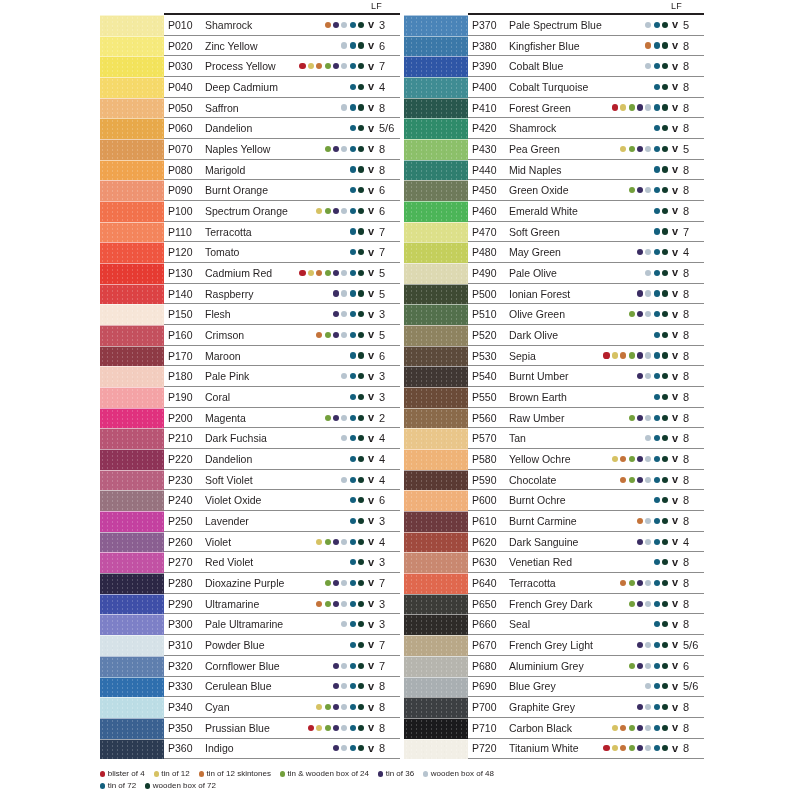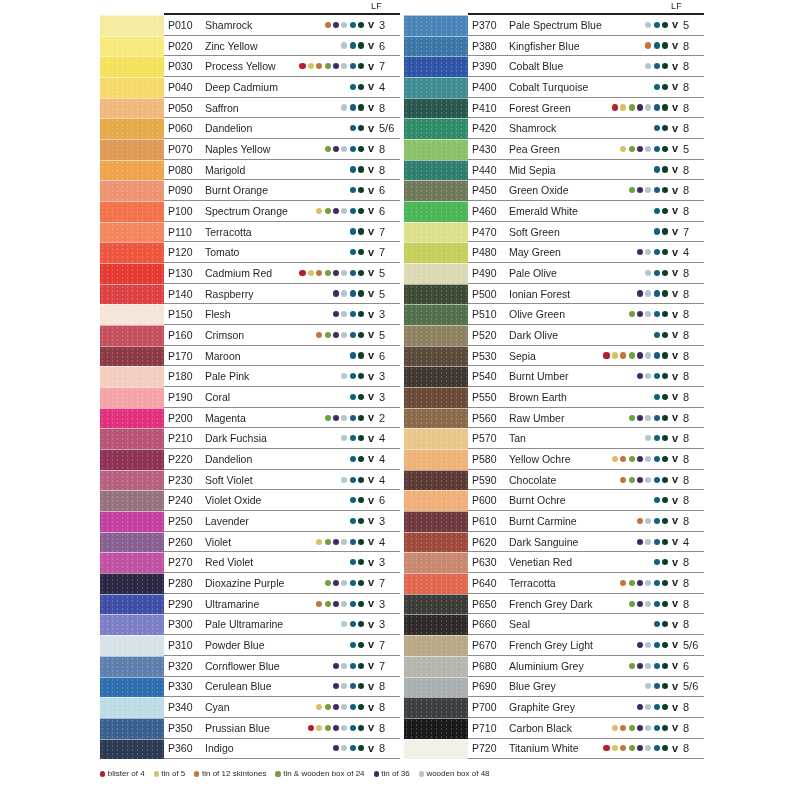--- a/index.html
+++ b/index.html
@@ -889,21 +889,21 @@
             </span>
             <span class="lf">5</span>
           </div>
         </div>
         <div class="row">
           <div class="swatch" style="background: rgb(47, 126, 111);">
             <span class="tex"></span>
           </div>
           <div class="info">
             <span class="code">P440</span>
-            <span class="cname">Mid Sepia</span>
+            <span class="cname">Mid Naples</span>
             <span class="dots">
               <span class="dot" style="background: rgb(19, 96, 126);"></span>
               <span class="dot" style="background: rgb(17, 59, 44);"></span>
               <span class="vmark">v</span>
             </span>
             <span class="lf">8</span>
           </div>
         </div>
         <div class="row">
           <div class="swatch" style="background: rgb(110, 122, 90);">
@@ -1391,34 +1391,44 @@
     </div>
 
   <div id="legend">
       <div class="legend-line">
         <span class="legend-item">
           <span class="dot" style="background: rgb(181, 31, 43);"></span>
           <span class="ltxt">blister of 4</span>
         </span>
         <span class="legend-item">
           <span class="dot" style="background: rgb(214, 194, 99);"></span>
-          <span class="ltxt">tin of 5</span>
+          <span class="ltxt">tin of 12</span>
         </span>
         <span class="legend-item">
           <span class="dot" style="background: rgb(196, 115, 58);"></span>
           <span class="ltxt">tin of 12 skintones</span>
         </span>
         <span class="legend-item">
           <span class="dot" style="background: rgb(115, 160, 60);"></span>
           <span class="ltxt">tin &amp; wooden box of 24</span>
         </span>
         <span class="legend-item">
           <span class="dot" style="background: rgb(59, 45, 99);"></span>
           <span class="ltxt">tin of 36</span>
         </span>
         <span class="legend-item">
           <span class="dot" style="background: rgb(183, 196, 207);"></span>
           <span class="ltxt">wooden box of 48</span>
         </span>
       </div>
+      <div class="legend-line">
+        <span class="legend-item">
+          <span class="dot" style="background: rgb(19, 96, 126);"></span>
+          <span class="ltxt">tin of 72</span>
+        </span>
+        <span class="legend-item">
+          <span class="dot" style="background: rgb(17, 59, 44);"></span>
+          <span class="ltxt">wooden box of 72</span>
+        </span>
+      </div>
     </div>
 
 </div>
 
 </body></html>

